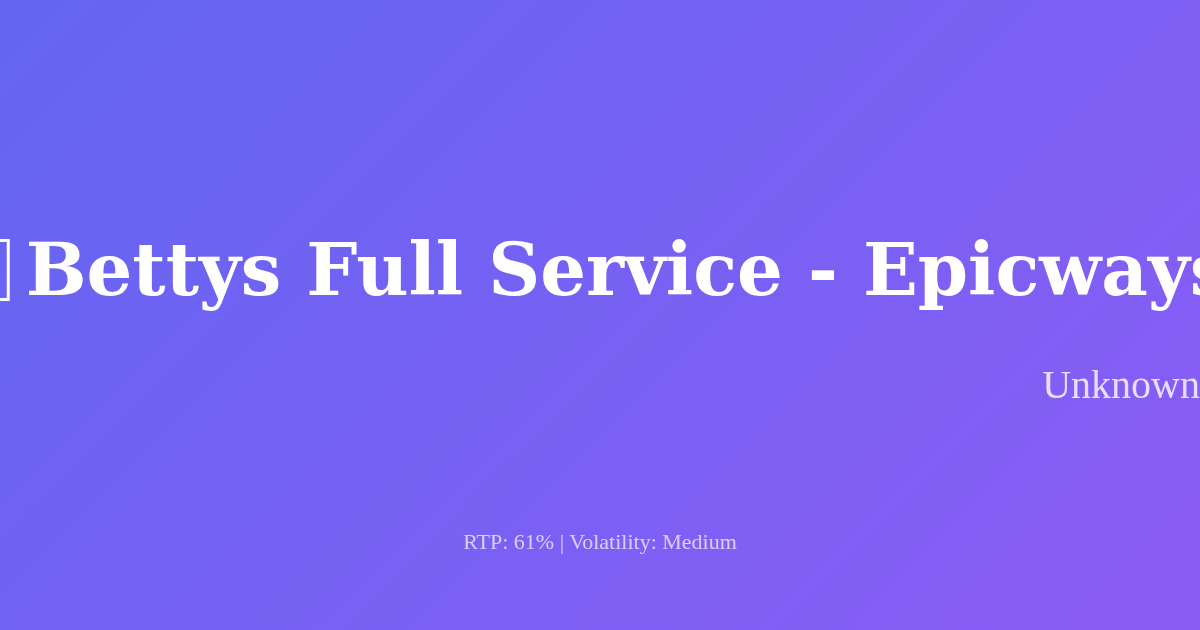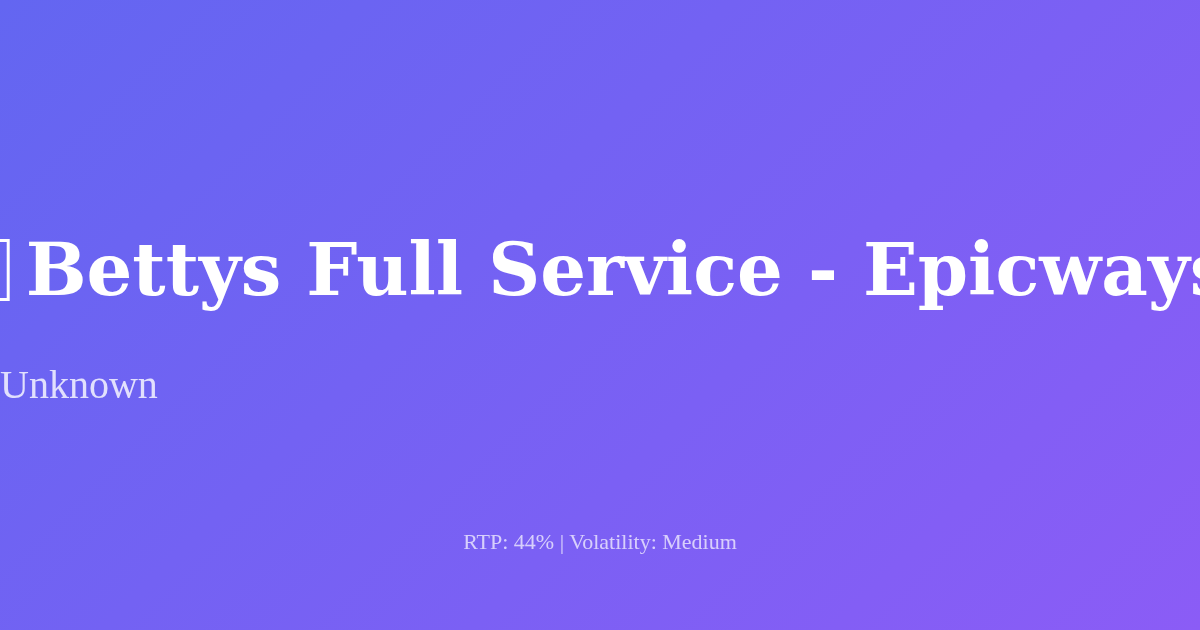--- a/index.html
+++ b/index.html
@@ -66,21 +66,21 @@
     flex: 0 0 auto;
     overflow: hidden;
   }
 
   
   .subtitle {
     position: absolute;
     top: 362px;
     left: 0;
     width: 1200px;
-    text-align: left;
+    text-align: right;
     font-family: "Liberation Serif", "DejaVu Serif", serif;
     font-size: 40px;
     font-weight: normal;
     color: rgba(255, 255, 255, 0.80);
     line-height: 1.15;
   }
 
   
   .meta-line {
     position: absolute;
@@ -103,15 +103,15 @@
   <div class="title-row">
     <span class="tofu-icon">
       
       
     </span>
     <span class="title-text">Bettys Full Service - Epicways</span>
   </div>
 
   <div class="subtitle">Unknown</div>
 
-  <div class="meta-line">RTP: 44% | Volatility: Medium</div>
+  <div class="meta-line">RTP: 61% | Volatility: Medium</div>
 
 </div>
 
 </body></html>

